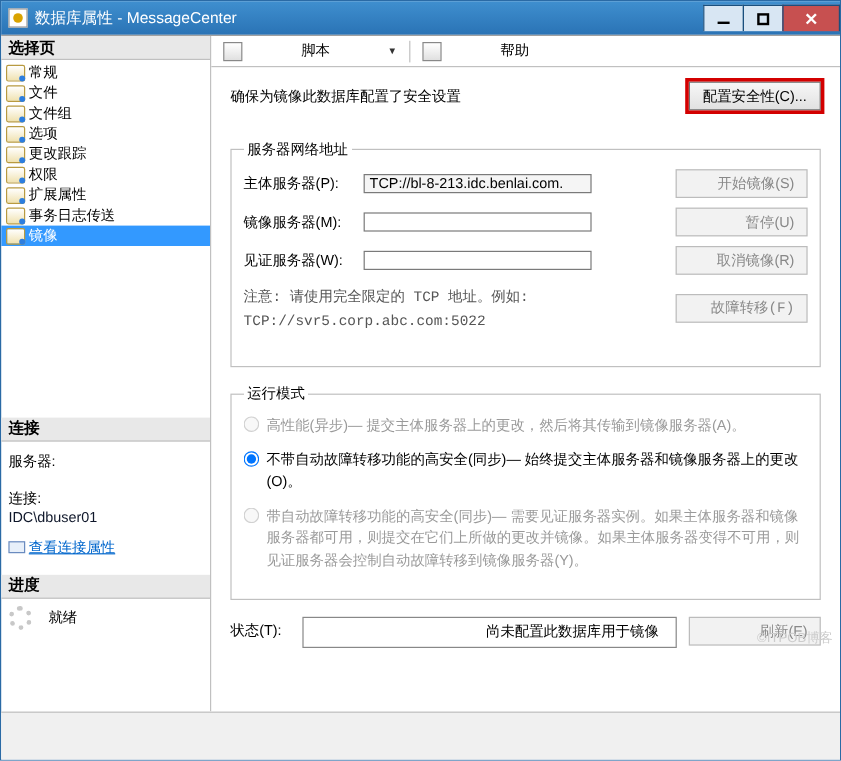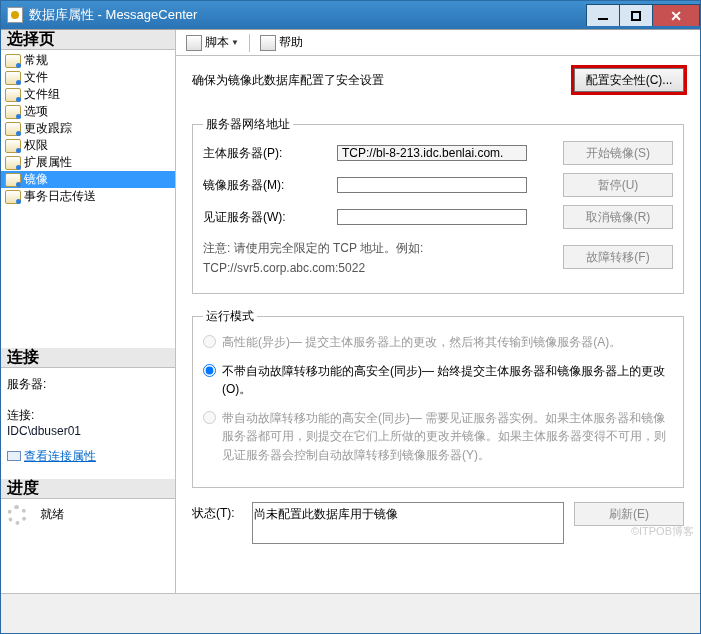--- a/index.html
+++ b/index.html
@@ -12,61 +12,61 @@
   .titlebar .title { color:#fff; font-size:13px; }
   .titlebar .winbtns { margin-left:auto; display:flex; }
   .winbtn { width:34px; height:22px; border:1px solid #1a4f7d; border-bottom:0; background:#d8e6f3; display:flex; align-items:center; justify-content:center; font-size:12px; margin-left:-1px; }
   .winbtn.close { background:#c75050; color:#fff; width:48px; font-size:14px; font-weight:bold; }
   .winbtn.min span { display:inline-block; width:10px; border-bottom:2px solid #000; margin-top:6px; }
   .winbtn.max span { display:inline-block; width:10px; height:10px; border:2px solid #000; }
   
   .body { position:absolute; top:28px; bottom:0; left:0; right:0; display:flex; flex-direction:column; }
   .mainrow { flex:1; display:flex; border-top:1px solid #a0a0a0; overflow:hidden; }
   .sidebar { width:175px; border-right:1px solid #c0c0c0; display:flex; flex-direction:column; }
-  .panehdr { background:#e8e8e8; border-bottom:1px solid #c0c0c0; height:20px; padding:2px 6px; font-weight:bold; font-size:16px; display:flex; align-items:center; }
+  .panehdr { background:#e8e8e8; border-bottom:1px solid #c0c0c0; height:20px; padding:2px 6px; font-weight:bold; font-size:13px; display:flex; align-items:center; }
   .tree { padding:2px 0; }
   .item { display:flex; align-items:center; height:17px; padding:0 4px; white-space:nowrap; }
   .item .ic { width:16px; height:14px; margin-right:3px; background:linear-gradient(#fff,#f0e2b0); border:1px solid #b89a40; border-radius:2px; position:relative; }
   .item .ic:before { content:""; position:absolute; width:5px; height:5px; right:-1px; bottom:-1px; background:#2d7edf; border-radius:50%; }
   .item.sel { background:#3399ff; color:#fff; }
   .block { padding:4px 6px 4px 6px; }
   .block .lbl { color:#000; padding-top:4px; }
   .block .val { color:#0f172a; }
   .link { color:#0066cc; text-decoration:underline; display:flex; align-items:center; }
   .link .lic { width:14px; height:10px; border:1px solid #6a8bbf; background:#e8f0fa; margin-right:3px; }
   .progresssec { padding:6px; }
   .spinner { width:20px; height:20px; border-radius:50%; border:4px dotted #c8c8c8; display:inline-block; vertical-align:middle; }
   .readytxt { display:inline-block; padding-left:10px; vertical-align:middle; }
   
   .content { flex:1; display:flex; flex-direction:column; overflow:hidden; position:relative; }
   .toolbar { height:26px; border-bottom:1px solid #c0c0c0; display:flex; align-items:center; padding:0 6px; gap:4px; }
-  .tbtn { display:flex; align-items:center; height:20px; padding:0 4px; }
+  .tbtn { display:flex; align-items:center; height:20px; padding:0 4px;gap:46px; }
   .tbtn .tico { width:16px; height:16px; margin-right:3px; border:1px solid #888; background:linear-gradient(#fff,#e0e0e0); }
   .tbtn .arrow { font-size:8px; margin-left:2px; color:#333; }
   .sep { width:1px; height:18px; background:#c0c0c0; margin:0 2px; }
   .scrollpane { flex:1; overflow:auto; padding:12px 16px; }
   .row1 { display:flex; align-items:center; margin-bottom:8px; }
   .row1 .msg { flex:1; }
   .btn { height:24px; border:1px solid #707070; background:linear-gradient(#f7f7f7,#e1e1e1); padding:0 10px; font-size:12px; min-width:110px; text-align:center; line-height:22px; cursor:default; }
-  .btn.disabled { color:#888; border-color:#bcbcbc; background:#f2f2f2; }
+  .btn.disabled { color:#888; border-color:#bcbcbc; background:#f2f2f2;text-align:right; }
   .btn.highlight { outline:3px solid #d30000; outline-offset:0; }
   fieldset { border:1px solid #c0c0c0; margin:0 0 14px; padding:8px 10px 12px; }
   fieldset legend { padding:0 3px; }
-  .frow { display:flex; align-items:center; margin-bottom:8px;gap:34px; }
+  .frow { display:flex; align-items:center; margin-bottom:8px; }
   .frow .flabel { width:100px; }
   .frow input.text { width:190px; height:16px; border:1px solid #7a7a7a; padding:2px 4px; font-size:12px; }
   .frow input.text[readonly] { background:#f5f5f5; }
   .frow .fbtncol { margin-left:auto; }
   .note { color:#555; line-height:1.5; margin-top:2px; }
   .optrow { display:flex; align-items:flex-start; margin-bottom:10px; line-height:1.55; }
   .optrow input[type=radio] { margin:2px 6px 0 0; }
   .optrow.disabled { color:#9a9a9a; }
   .statusrow { display:flex; align-items:flex-start; margin-top:2px; }
   .statusrow .slabel { width:60px; padding-top:3px; }
-  .statusrow .sbox { flex:1; border:1px solid #888; height:42px; padding:3px 1px; background:#fff; margin-right:10px; }
+  .statusrow .sbox { flex:1; border:1px solid #888; height:26px; padding:3px 14px; background:#fff; margin-right:10px;text-align:right; }
   .statusrow .sbtncol { display:flex; flex-direction:column; gap:6px; }
   
   .bottombar { height:40px; border-top:1px solid #c0c0c0; display:flex; justify-content:flex-end; align-items:center; padding:0 14px; gap:8px; background:#f0f0f0; }
   .bottombar .btn { min-width:80px; }
   .watermark { position:absolute; right:6px; bottom:54px; color:#ccc; font-size:11px; pointer-events:none; }
   
   .scrollpane::-webkit-scrollbar { width:16px; }
   .scrollpane::-webkit-scrollbar-track { background:#f0f0f0; border-left:1px solid #d0d0d0; }
   .scrollpane::-webkit-scrollbar-thumb { background:#c8c8c8; border:1px solid #a0a0a0; }
 </style>
@@ -115,27 +115,27 @@
               <span>更改跟踪</span>
             </div>
           <div class="item">
               <span class="ic"></span>
               <span>权限</span>
             </div>
           <div class="item">
               <span class="ic"></span>
               <span>扩展属性</span>
             </div>
+          <div class="item">
+              <span class="ic"></span>
+              <span>事务日志传送</span>
+            </div>
           <div class="item sel">
               <span class="ic"></span>
               <span>镜像</span>
-            </div>
-          <div class="item">
-              <span class="ic"></span>
-              <span>事务日志传送</span>
             </div>
         </div>
         <div style="flex:0.9;"></div>
         <div class="panehdr">连接</div>
         <div class="block">
           <div class="lbl">服务器:</div>
           <div class="val"></div>
           <div style="height:10px;"></div>
           <div class="lbl">连接:</div>
           <div class="val">IDC\dbuser01</div>
@@ -191,21 +191,21 @@
                   <div class="btn disabled">暂停(U)</div>
                 </div>
             </div>
             <div class="frow">
               <div class="flabel">见证服务器(W):</div>
               <input type="text" class="text" style="">
               <div class="fbtncol">
                   <div class="btn disabled">取消镜像(R)</div>
                 </div>
             </div>
-            <div class="frow" style="margin-bottom:4px;">
+            <div class="frow" style="margin-bottom:16px;font-family:Liberation Mono, monospace;">
               <div style="flex:1;">
                 <div class="note">注意: 请使用完全限定的 TCP 地址。例如:</div>
                 <div class="note">TCP://svr5.corp.abc.com:5022</div>
               </div>
               <div class="fbtncol">
                   <div class="btn disabled">故障转移(F)</div>
                 </div>
             </div>
           </fieldset>
 

